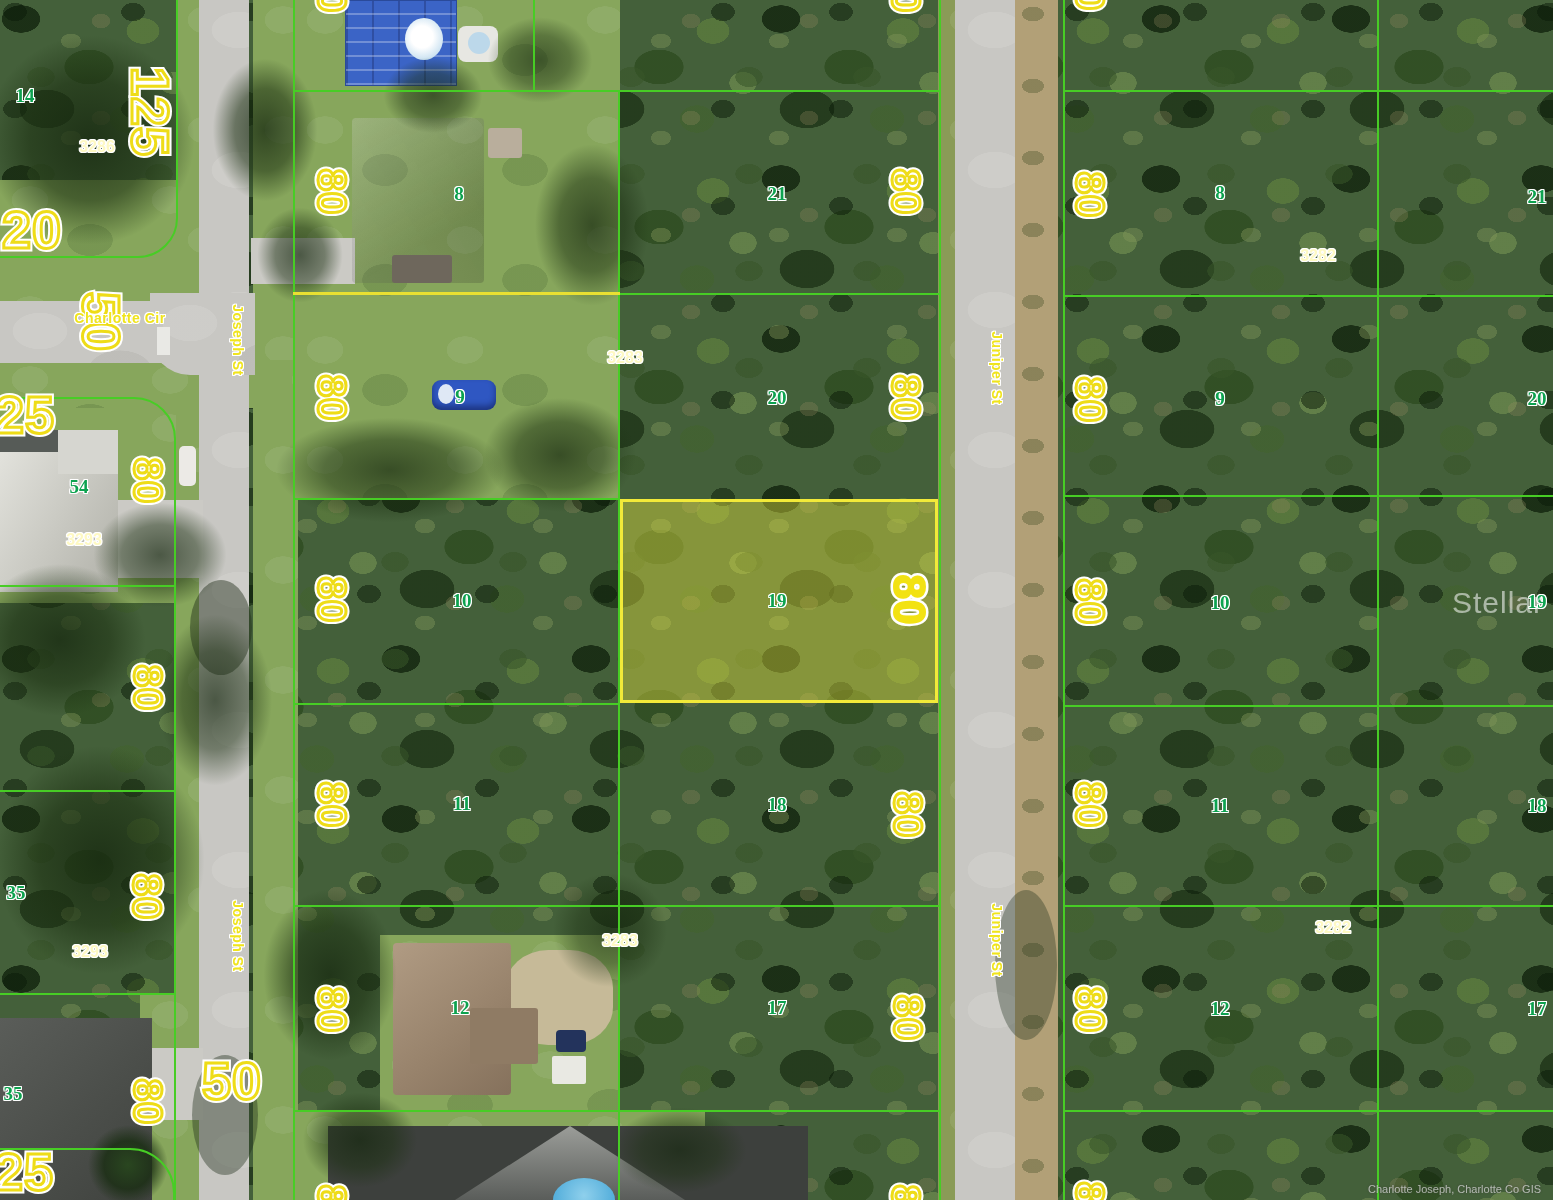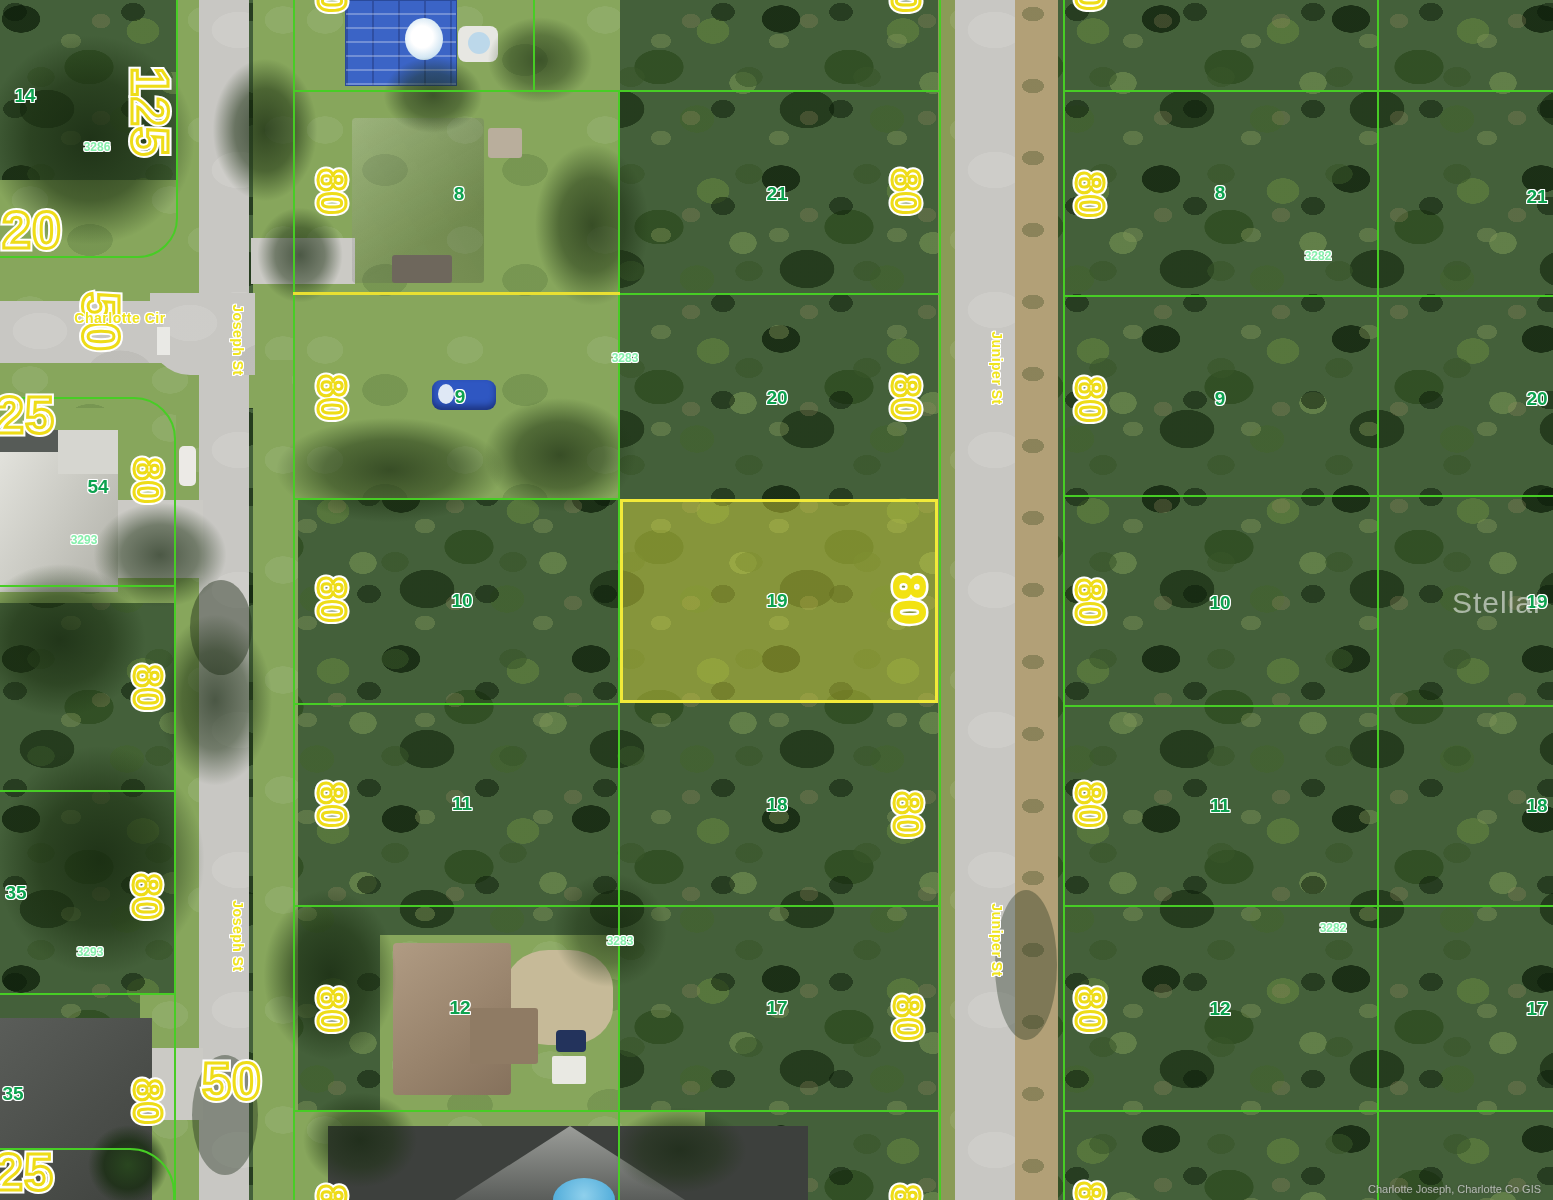--- a/index.html
+++ b/index.html
@@ -47,22 +47,22 @@
   .gline{position:absolute;background:#47cd25;z-index:30;}
   .yline{position:absolute;background:#e9e032;z-index:31;}
   .gbox{position:absolute;border:2px solid #47cd25;z-index:30;background:transparent;box-sizing:border-box;}
   .hl{position:absolute;border:3px solid #f2ea39;background:rgba(227,224,62,.42);z-index:32;box-sizing:border-box;}
   
   .lot-label,.block-label,.street-label,.dim{
     position:absolute;transform:translate(-50%,-50%);font-weight:bold;white-space:nowrap;z-index:40;
     font-family:"Liberation Sans",sans-serif;line-height:1;}
   .rot{transform:translate(-50%,-50%) rotate(90deg);}
   .lot-label{font-size:19px;color:#0da24f;
-    text-shadow:-1px -1px 0 #fff,1px -1px 0 #fff,-1px 1px 0 #fff,1px 1px 0 #fff,0 -1px 0 #fff,0 1px 0 #fff,-1px 0 0 #fff,1px 0 0 #fff;}
-  .block-label{font-size:12px;color:#86efac;
+    text-shadow:-1px -1px 0 #fff,1px -1px 0 #fff,-1px 1px 0 #fff,1px 1px 0 #fff,0 -1px 0 #fff,0 1px 0 #fff,-1px 0 0 #fff,1px 0 0 #fff;font-family:Liberation Serif, serif;}
+  .block-label{font-size:16px;color:#fef9c3;
     text-shadow:-1px -1px 0 #fff,1px -1px 0 #fff,-1px 1px 0 #fff,1px 1px 0 #fff,0 -1px 0 #fff,0 1px 0 #fff,-1px 0 0 #fff,1px 0 0 #fff;text-align:center;}
   .street-label{font-size:14px;color:#f0e41c;letter-spacing:.5px;
     text-shadow:-1px -1px 0 #fff,1px -1px 0 #fff,-1px 1px 0 #fff,1px 1px 0 #fff,0 -1px 0 #fff,0 1px 0 #fff,-1px 0 0 #fff,1px 0 0 #fff;}
   .dim{display:grid;font-size:40px;letter-spacing:1px;}
   .dim.big{font-size:52px;}
   .dim span{grid-area:1/1;}
   .dim .w{color:transparent;-webkit-text-stroke:7px #ffffff;}
   .dim .y{color:transparent;-webkit-text-stroke:3px #eedc18;}
   .dim.solid{font-size:44px;}
   .dim.solid .w{-webkit-text-stroke:7px #ffffff;}
@@ -184,21 +184,21 @@
   <div class="gline" style="left:0;top:585px;width:176px;height:2px;"></div>
   <div class="gline" style="left:0;top:790px;width:176px;height:2px;"></div>
   <div class="gline" style="left:0;top:993px;width:176px;height:2px;"></div>
   <div class="gbox" style="left:-60px;top:1148px;width:235px;height:160px;border-top-right-radius:45px;"></div>
 
   <div class="hl" style="left:620px;top:499px;width:318px;height:204px;"></div>
 
   <div class="watermark" style="left:1452px;top:586px;">Stellar MLS</div>
   <div class="attribution" style="left:1368px;top:1183px;">Charlotte Joseph, Charlotte Co GIS</div>
 <div class="lot-label" style="left: 25px; top: 95px;">14</div>
-    <div class="lot-label" style="left: 79px; top: 486px; margin-left: 19px;">54</div>
+    <div class="lot-label" style="left: 79px; top: 486px;">54</div>
     <div class="lot-label" style="left: 16px; top: 892px;">35</div>
     <div class="lot-label" style="left: 13px; top: 1093px;">35</div>
     <div class="lot-label" style="left: 459px; top: 193px;">8</div>
     <div class="lot-label" style="left: 460px; top: 396px;">9</div>
     <div class="lot-label" style="left: 462px; top: 600px;">10</div>
     <div class="lot-label" style="left: 462px; top: 803px;">11</div>
     <div class="lot-label" style="left: 460px; top: 1007px;">12</div>
     <div class="lot-label" style="left: 777px; top: 193px;">21</div>
     <div class="lot-label" style="left: 777px; top: 397px;">20</div>
     <div class="lot-label" style="left: 777px; top: 600px;">19</div>

